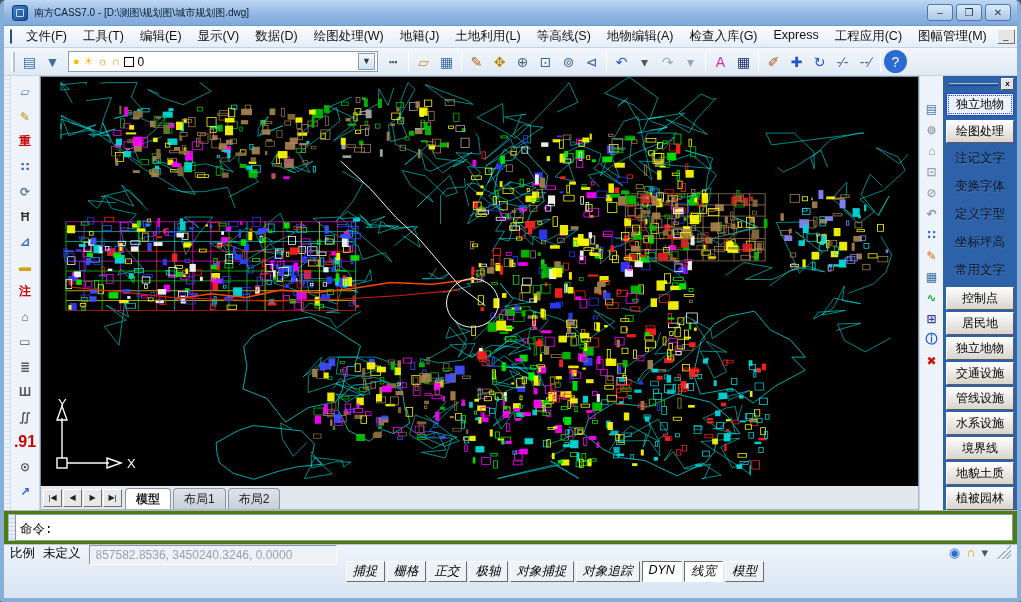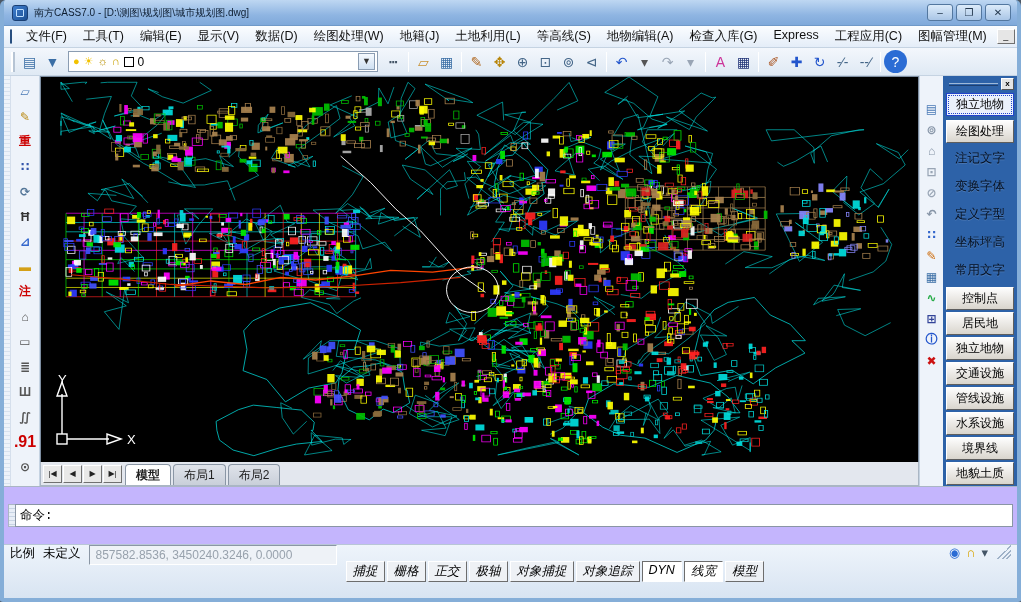--- a/index.html
+++ b/index.html
@@ -64,21 +64,21 @@
   .rpanel-grip{flex:1;height:3px;border-top:1px solid #9db8d8;border-bottom:1px solid #1d3f70;margin:0 3px;}
   .rpanel-close{width:13px;height:12px;border:1px solid;border-color:#fff #555 #555 #fff;background:#e4e4e4;
     font-size:8px;line-height:10px;text-align:center;color:#000;font-weight:bold;}
   .sel-item{background:#eaf1fb;border:1px solid #2244cc;outline:1px dotted #2244cc;outline-offset:-3px;
     font-size:12px;text-align:center;color:#000;padding:2px 0;margin:1px 0 2px 0;}
   .cat-btn{font-size:12px;text-align:center;color:#000;padding:2px 0;margin:2px 0;
     background:linear-gradient(#fdfdfd,#d9d5cd);border:1px solid;border-color:#fff #5d5d5d #5d5d5d #fff;}
   .sub-item{font-size:12.5px;text-align:center;color:#06101f;padding:5px 0 6px 0;text-shadow:0 1px 0 rgba(255,255,255,.15);}
   .panel-gap{height:6px;}
   
-  .cmd{flex:0 0 34px;background:#c4b5fd;border-top:1px solid #aab6c4;display:flex;padding:17px 4px;}
+  .cmd{flex:0 0 34px;background:#4d7c0f;border-top:1px solid #aab6c4;display:flex;padding:3px 4px;}
   .cmd-grab{width:7px;background:repeating-linear-gradient(#e8eef7 0 3px,#c8d4e4 3px 4px);border:1px solid #aab6c4;border-right:none;}
   .cmd-box{flex:1;background:#fff;border:1px solid #8a96a5;display:flex;align-items:flex-end;padding:2px 4px;}
   .cmd-text{font-size:12.5px;color:#000;font-family:"Liberation Mono","DejaVu Sans Mono",monospace;}
   
   .status{flex:0 0 30px;display:flex;align-items:flex-start;background:linear-gradient(#eef4fb,#d8e4f2);
     border-top:1px solid #b8c6d6;padding:0 6px;font-size:12.5px;color:#000;}
   .st-label{margin-right:8px;white-space:nowrap;}
   .coords{width:248px;height:20px;border:1px solid;border-color:#8a96a5 #fff #fff #8a96a5;background:#eef2f7;
     color:#98a2ad;font-size:12px;line-height:18px;padding:0 6px;margin-right:8px;white-space:nowrap;overflow:hidden;}
   .stoggle{padding:1px 6px;margin:16px 1px;border:1px solid;border-color:#fff #6d6d6d #6d6d6d #fff;background:#eef1f5;white-space:nowrap;font-style:italic;}

